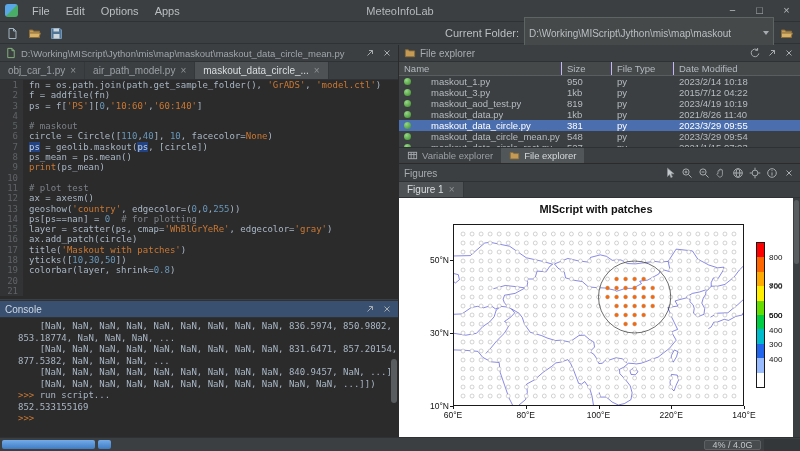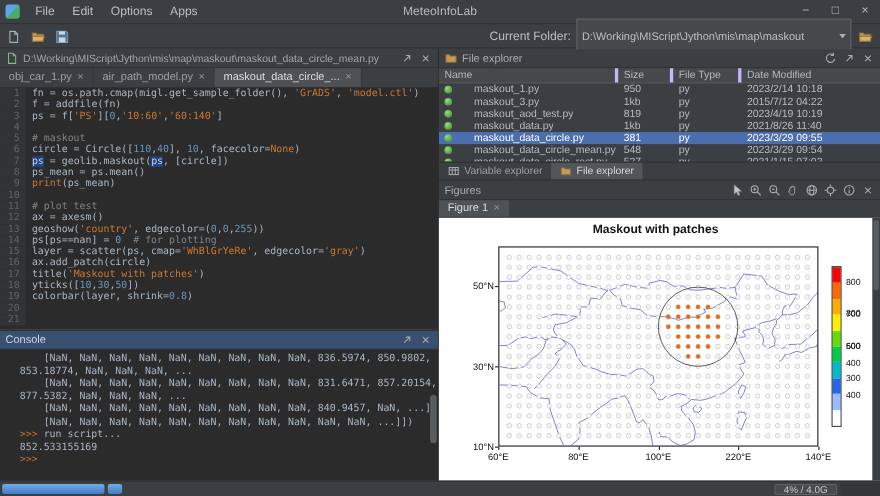--- a/index.html
+++ b/index.html
@@ -50,21 +50,21 @@
 .console-panel{position:absolute;top:255px;left:0;right:0;bottom:0;display:flex;flex-direction:column;border-top:1px solid #2f3234}
 .conhead{background:#3a5070;color:#cdd9e5}
 .conout{flex:1;background:#2b2b2b;font-family:"DejaVu Sans Mono",monospace;font-size:9px;line-height:11.5px;padding:3px 18px;position:relative;overflow:hidden}
 .conl{white-space:pre}
 .cp{color:#cc7832}.co{color:#a9b7c6}
 .vscroll{position:absolute;right:1px;top:2px;bottom:2px;width:6px}
 .vthumb{position:absolute;left:0;width:100%;border-radius:3px;background:#595d5f}
 
 .fe-panel{position:absolute;top:0;left:0;right:0;height:119px;display:flex;flex-direction:column;border-bottom:1px solid #2b2b2b}
 .thead{height:14px;display:flex;background:#45494a;border-bottom:1px solid #595d5f;font-size:9.5px;color:#b4bac0;flex:none}
-.thc{padding-left:5px;line-height:13px;border-right:3px solid #c4b5fd;white-space:nowrap;overflow:hidden}
+.thc{padding-left:5px;line-height:13px;border-right:1px solid #c4b5fd;white-space:nowrap;overflow:hidden}
 .c0{width:163px}.c1{width:50px}.c2{width:62px}.c3{flex:1;border-right:none}
 .tbody{flex:1;overflow:hidden;background:#3c3f41}
 .frow{height:11px;display:flex;align-items:center;font-size:9.5px;color:#b6bcc2}
 .frow.selected{background:#4b6eaf;color:#fff}
 .fc{padding-left:5px;white-space:nowrap;overflow:hidden;display:flex;align-items:center;gap:20px;height:100%;line-height:11px}
 .pyball{width:7px;height:7px;border-radius:50%;background:radial-gradient(circle at 35% 30%,#97d887,#4e9e3d 75%);flex:none}
 .fname{overflow:hidden;white-space:nowrap}
 .fetabs{height:16px;display:flex;background:#3c3f41;border-top:1px solid #2e3133;font-size:9.5px;flex:none}
 .fetab{display:flex;align-items:center;gap:4px;padding:0 8px;color:#9aa0a6}
 .fetab.active{background:#515658;color:#d5d9dc}
@@ -187,21 +187,21 @@
             </div>
             <div class="tab active">
               <span>maskout_data_circle_...</span>
               <span class="x">×</span>
             </div>
           </div>
         <div class="code">
           <div>
               <div class="cl">
                 <span class="ln">1</span>
-                <span class="ct"><span class="tk-d">fn = os.path.cmap(migl.get_sample_folder(), </span><span class="tk-s">'GrADS'</span><span class="tk-d">, </span><span class="tk-s">'model.ctl'</span><span class="tk-d">)</span></span>
+                <span class="ct"><span class="tk-d">fn = os.path.join(path.get_sample_folder(), </span><span class="tk-s">'GrADS'</span><span class="tk-d">, </span><span class="tk-s">'model.ctl'</span><span class="tk-d">)</span></span>
               </div>
               <div class="cl">
                 <span class="ln">2</span>
                 <span class="ct"><span class="tk-d">f = addfile(fn)</span></span>
               </div>
               <div class="cl">
                 <span class="ln">3</span>
                 <span class="ct"><span class="tk-d">ps = f[</span><span class="tk-s">'PS'</span><span class="tk-d">][</span><span class="tk-n">0</span><span class="tk-d">,</span><span class="tk-s">'10:60'</span><span class="tk-d">,</span><span class="tk-s">'60:140'</span><span class="tk-d">]</span></span>
               </div>
               <div class="cl">
@@ -491,21 +491,21 @@
               </span>
             </span>
         </div>
         <div class="figtabs">
           <div class="tab active">
             <span>Figure 1</span>
             <span class="x">×</span>
           </div>
         </div>
         <div class="canvas">
-          <div class="fig-title">Maskout with patches</div>
+          <div class="fig-title">MIScript with patches</div>
           <div class="axes">
             <svg id="mapsvg" viewBox="0 0 80 50" preserveAspectRatio="none">
                 <g>
                   <polyline points="64.5,20.200000000000003 62.2,20.799999999999997 61.2,21.1 62,22.5 59.2,22.9 60.3,25.700000000000003 61.9,29 60.2,29.7 61.5,32 59.6,34.3 56.5,36.7 54.2,37.5 53.5,37.8 51.8,38.4 50.400000000000006,38.6 49.900000000000006,38.5 48.3,38.4 47,39.5 45.8,40.1 45.900000000000006,41.3 47.5,43 48.8,44.7 49.3,46.6 49,48.5 47.2,49.6 45.5,50" fill="none" stroke="#1515cc" stroke-width="0.14" stroke-linejoin="round"></polyline>
                   <polyline points="64.5,20.200000000000003 65.4,20.700000000000003 65.3,21.299999999999997 66.2,22.200000000000003 66.5,23.200000000000003 66.3,24.5 67.5,25.5 69.19999999999999,24.799999999999997 69.4,23.200000000000003 68.6,21.700000000000003 69,20.299999999999997 69.69999999999999,19.200000000000003 69.69999999999999,18.5 70.6,17.700000000000003 71.19999999999999,17 73,17 75,16.5 77.5,14.5 79,12.5 80,11.5" fill="none" stroke="#1515cc" stroke-width="0.14" stroke-linejoin="round"></polyline>
                   <polyline points="70.4,28.8 71.19999999999999,28.3 71.9,27 72.80000000000001,27 74.80000000000001,26.200000000000003 76,26.5 78,25.4 79.80000000000001,25 80,24.4" fill="none" stroke="#1515cc" stroke-width="0.14" stroke-linejoin="round"></polyline>
                   <polyline points="71,25.6 73,24.5 75.80000000000001,24.4 77.19999999999999,23.200000000000003 78.6,22.1 80,20.799999999999997" fill="none" stroke="#1515cc" stroke-width="0.14" stroke-linejoin="round"></polyline>
                   <polyline points="0,34.7 3,34.8 6.599999999999994,35.1 8,36.8 10.299999999999997,38 12.5,38.2 12.799999999999997,41 14,44.5 15.200000000000003,48 16.200000000000003,50" fill="none" stroke="#1515cc" stroke-width="0.14" stroke-linejoin="round"></polyline>
                   <polyline points="18,50 19.799999999999997,48.5 20.299999999999997,46.5 20.099999999999994,44.2 22.299999999999997,43 24.700000000000003,40.9 27,39.3 28.2,38.3 29.5,38.1 31.5,37.4 32.3,38.5 33,40 34.5,44 35.3,44.2 36.2,43.5 37.599999999999994,45.5 38.2,47.5 38.599999999999994,50" fill="none" stroke="#1515cc" stroke-width="0.14" stroke-linejoin="round"></polyline>
                   <polyline points="27.8,10.799999999999997 28.8,12 30.5,13 30.900000000000006,14.700000000000003 33.5,15.399999999999999 35.5,15.700000000000003 37.2,17.200000000000003 39.5,17.4 41.8,17.5 44.5,18.1 45,18.4 47.5,17.6 49.5,17.6 51.9,16.299999999999997 51.4,15.600000000000001 53.6,15.299999999999997 56.7,13.600000000000001 57.4,12.299999999999997 59.9,13 59.3,10.100000000000001 57,10.299999999999997 55.5,10.100000000000001 52.5,10.5 50.2,10.799999999999997 48,10.700000000000003 46.2,9.700000000000003 43.8,9.799999999999997 42.2,8.700000000000003 40.5,8.299999999999997 37.8,9 37.2,10.299999999999997 34.599999999999994,10 31.5,9.299999999999997 29.599999999999994,10.100000000000001 27.8,10.799999999999997" fill="none" stroke="#1515cc" stroke-width="0.14" stroke-linejoin="round"></polyline>

